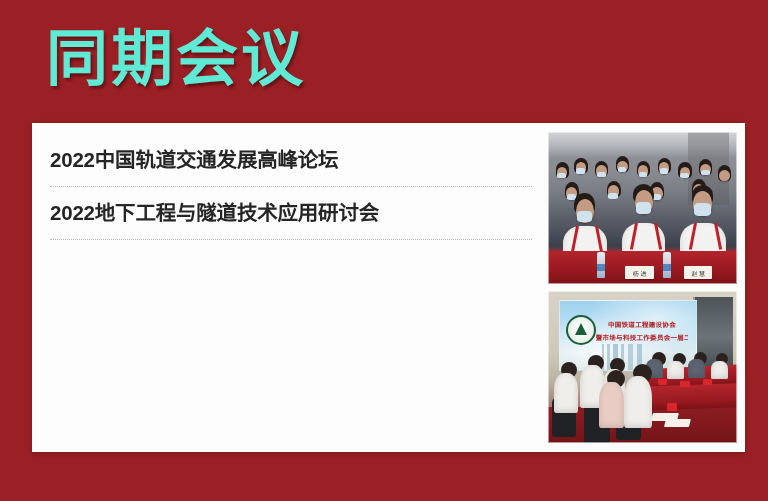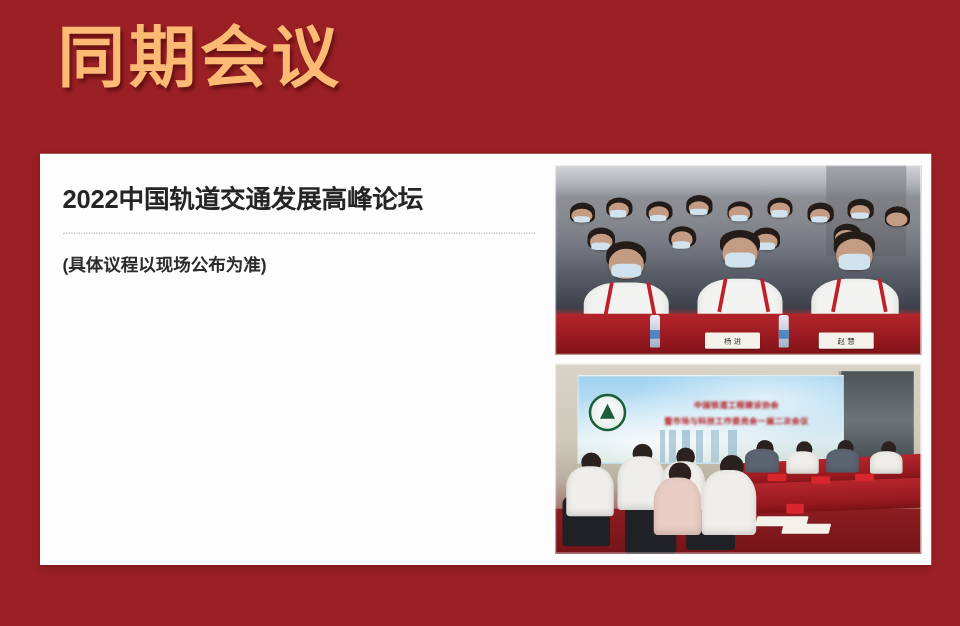--- a/index.html
+++ b/index.html
@@ -20,27 +20,27 @@
     width: 768px;
     height: 501px;
     background: #9b2025;
     overflow: hidden;
   }
 
   
   .title {
     position: absolute;
     left: 46px;
-    top: 10px;
+    top: 22px;
     font-family: "Liberation Serif", "DejaVu Serif", serif;
     font-weight: bold;
-    font-size: 54px;
+    font-size: 62px;
     line-height: 74px;
     letter-spacing: 3px;
-    color: #fdba74;
+    color: #5eead4;
     text-shadow: 2px 3px 3px rgba(60, 6, 8, 0.55);
     white-space: nowrap;
   }
 
   
   .card {
     position: absolute;
     left: 32px;
     top: 123px;
     width: 713px;
@@ -52,21 +52,21 @@
   .card-inner {
     position: absolute;
     inset: 0;
     display: flex;
     flex-direction: row;
   }
 
   
   .list-col {
     position: relative;
-    width: 412px;
+    width: 516px;
     padding: 11px 16px 0 18px;
     box-sizing: border-box;
   }
 
   .agenda-list {
     list-style: none;
     margin: 0;
     padding: 0;
   }
 
@@ -337,22 +337,24 @@
   <div class="title">同期会议</div>
 
   <div class="card">
     <div class="card-inner">
 
       <div class="list-col">
         <ul class="agenda-list">
           <li class="agenda-item">
             <span class="item-text">2022中国轨道交通发展高峰论坛</span>
           </li>
+          <li class="agenda-item">
+            <span class="item-text">2022地下工程与隧道技术应用研讨会</span>
+          </li>
         </ul>
-        <div class="footnote">(具体议程以现场公布为准)</div>
       </div>
 
       <div class="photo-col">
 
         <div class="photo p1">
           <div class="ceiling"></div>
           <div class="wallpanel"></div>
 
           <div class="hair" style="left:4%;top:20%;width:7%;height:10%;"></div>
           <div class="head" style="left:4.6%;top:23%;width:5.5%;height:7.5%;"></div>

